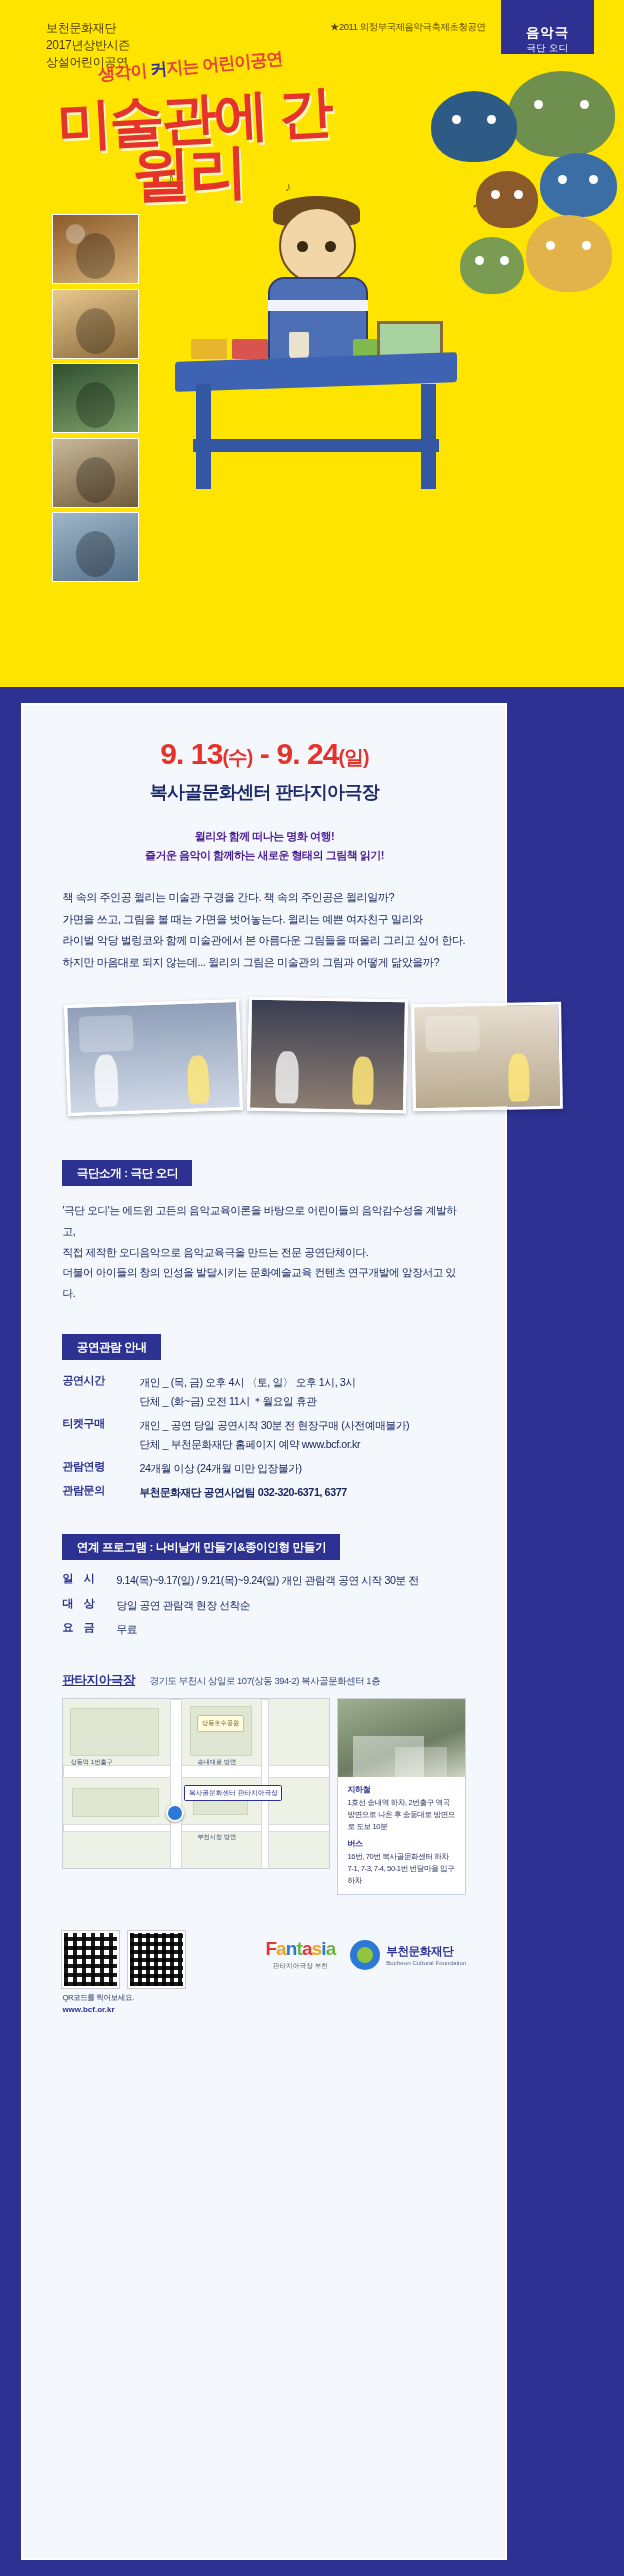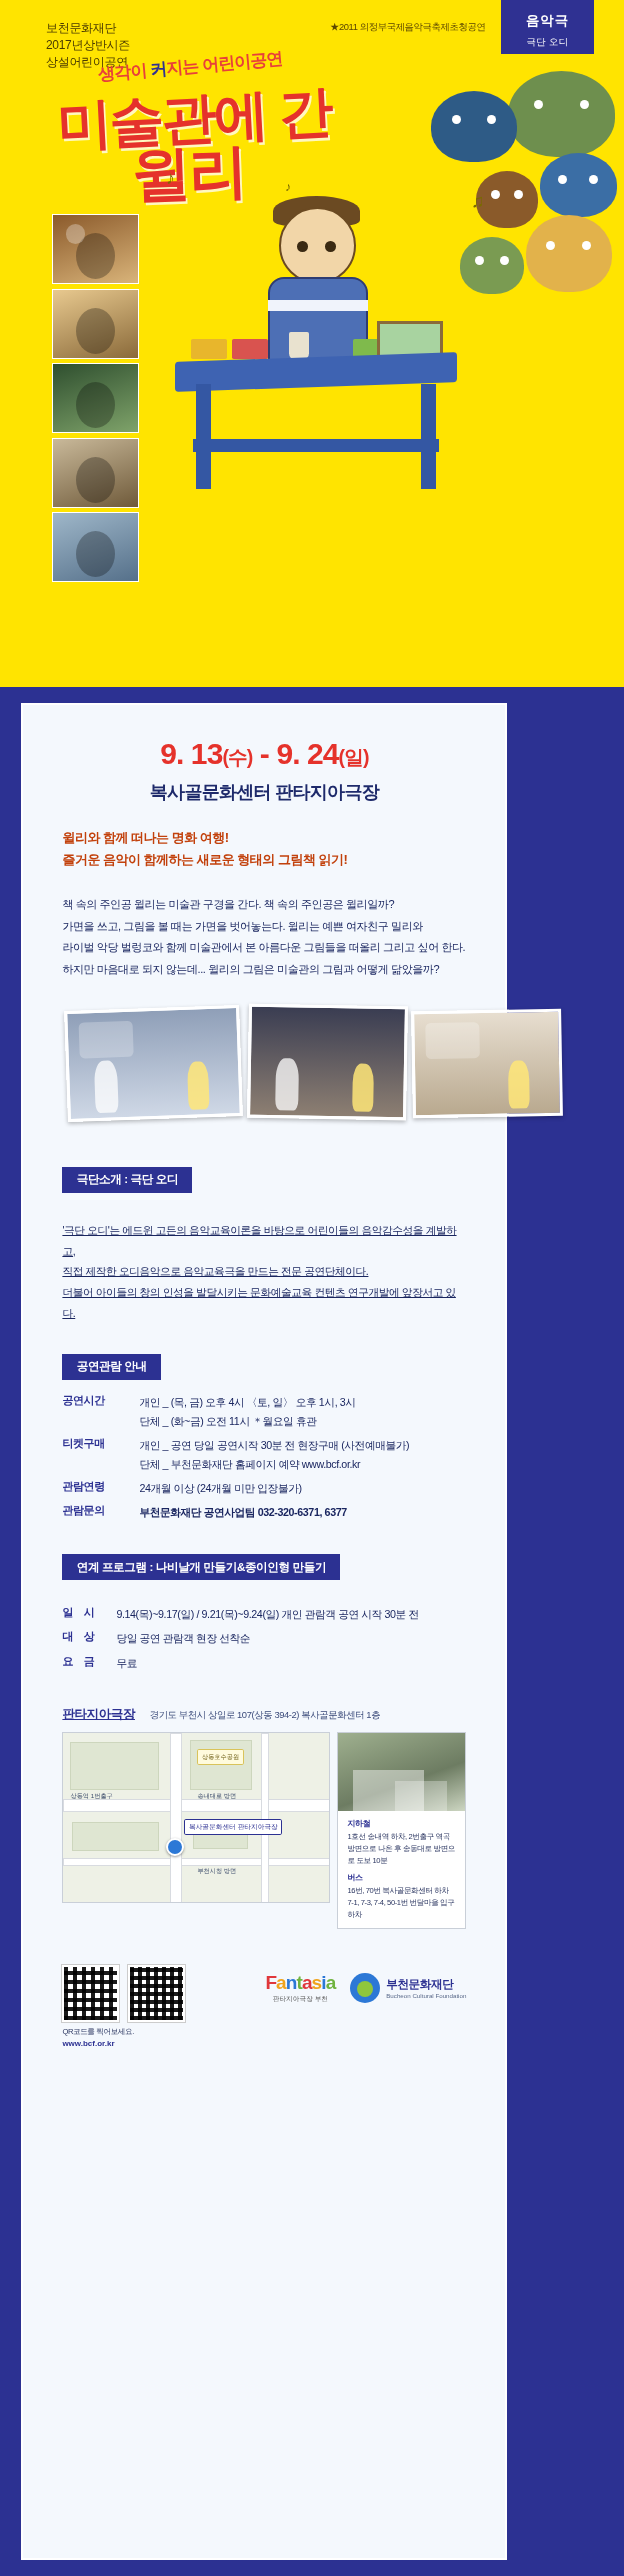--- a/index.html
+++ b/index.html
@@ -39,24 +39,24 @@
     color:#5a4500;
     letter-spacing:-0.4px;
   }
   .badge {
     position:absolute;
     right:30px; top:0;
     width:93px; height:54px;
     background:#2f3192;
     color:#fff;
     text-align:center;
-    padding-top:12px;
+    padding-top:24px;
   }
   .badge .b1 { font-size:13.4px; font-weight:bold; letter-spacing:0.9px; }
-  .badge .b2 { font-size:9.4px; margin-top:6px; letter-spacing:0.4px; }
+  .badge .b2 { font-size:9.4px; margin-top:0; letter-spacing:0.4px; }
 
   .hero-sub {
     position:absolute;
     left:98px; top:55px;
     font-size:17px;
     font-weight:bold;
     color:#e8403a;
     transform:rotate(-5deg);
     letter-spacing:-0.9px;
   }
@@ -237,22 +237,23 @@
   .dates .small { font-size:19.6px; }
   .venue {
     text-align:center;
     color:#1e2a6b;
     font-size:18px;
     font-weight:bold;
     margin-top:9px;
     letter-spacing:-0.7px;
   }
   .tagline {
-    color:#c2410c;
-    font-size:13px;
+    text-align:center;
+    color:#4c1d95;
+    font-size:11px;
     font-weight:bold;
     line-height:1.7;
     margin-top:23px;
     letter-spacing:-0.5px;
   }
   .intro {
     margin-top:23px;
     color:#1a2660;
     font-size:11px;
     line-height:1.95;
@@ -293,23 +294,22 @@
     font-size:11.6px;
     font-weight:bold;
     padding:5.4px 14.3px;
     letter-spacing:-0.4px;
     margin-top:30px;
   }
   .sec-body {
     color:#1a2660;
     font-size:10.7px;
     line-height:1.95;
-    margin-top:27px;
-    letter-spacing:-0.4px;
-    text-decoration:underline;
+    margin-top:14px;
+    letter-spacing:-0.4px;
   }
 
   
   .info-table {
     width:100%;
     border-collapse:collapse;
     margin-top:10.7px;
   }
   .info-table th {
     width:77px;
@@ -325,21 +325,21 @@
   .info-table td {
     vertical-align:top;
     color:#1a2660;
     font-size:10.7px;
     line-height:1.75;
     padding:2.7px 0;
     letter-spacing:-0.4px;
   }
   .strong-phone { font-weight:bold; }
 
-  .prog-table { width:100%; border-collapse:collapse; margin-top:22px; }
+  .prog-table { width:100%; border-collapse:collapse; margin-top:8px; }
   .prog-table th {
     width:54px; text-align:left; vertical-align:top;
     color:#2c3192; font-size:11px; font-weight:bold;
     padding:2.7px 7.1px 2.7px 0; letter-spacing:3.6px; white-space:nowrap;
   }
   .prog-table td {
     vertical-align:top; color:#1a2660; font-size:10.7px; line-height:1.8;
     padding:2.7px 0; letter-spacing:-0.4px;
   }
 

